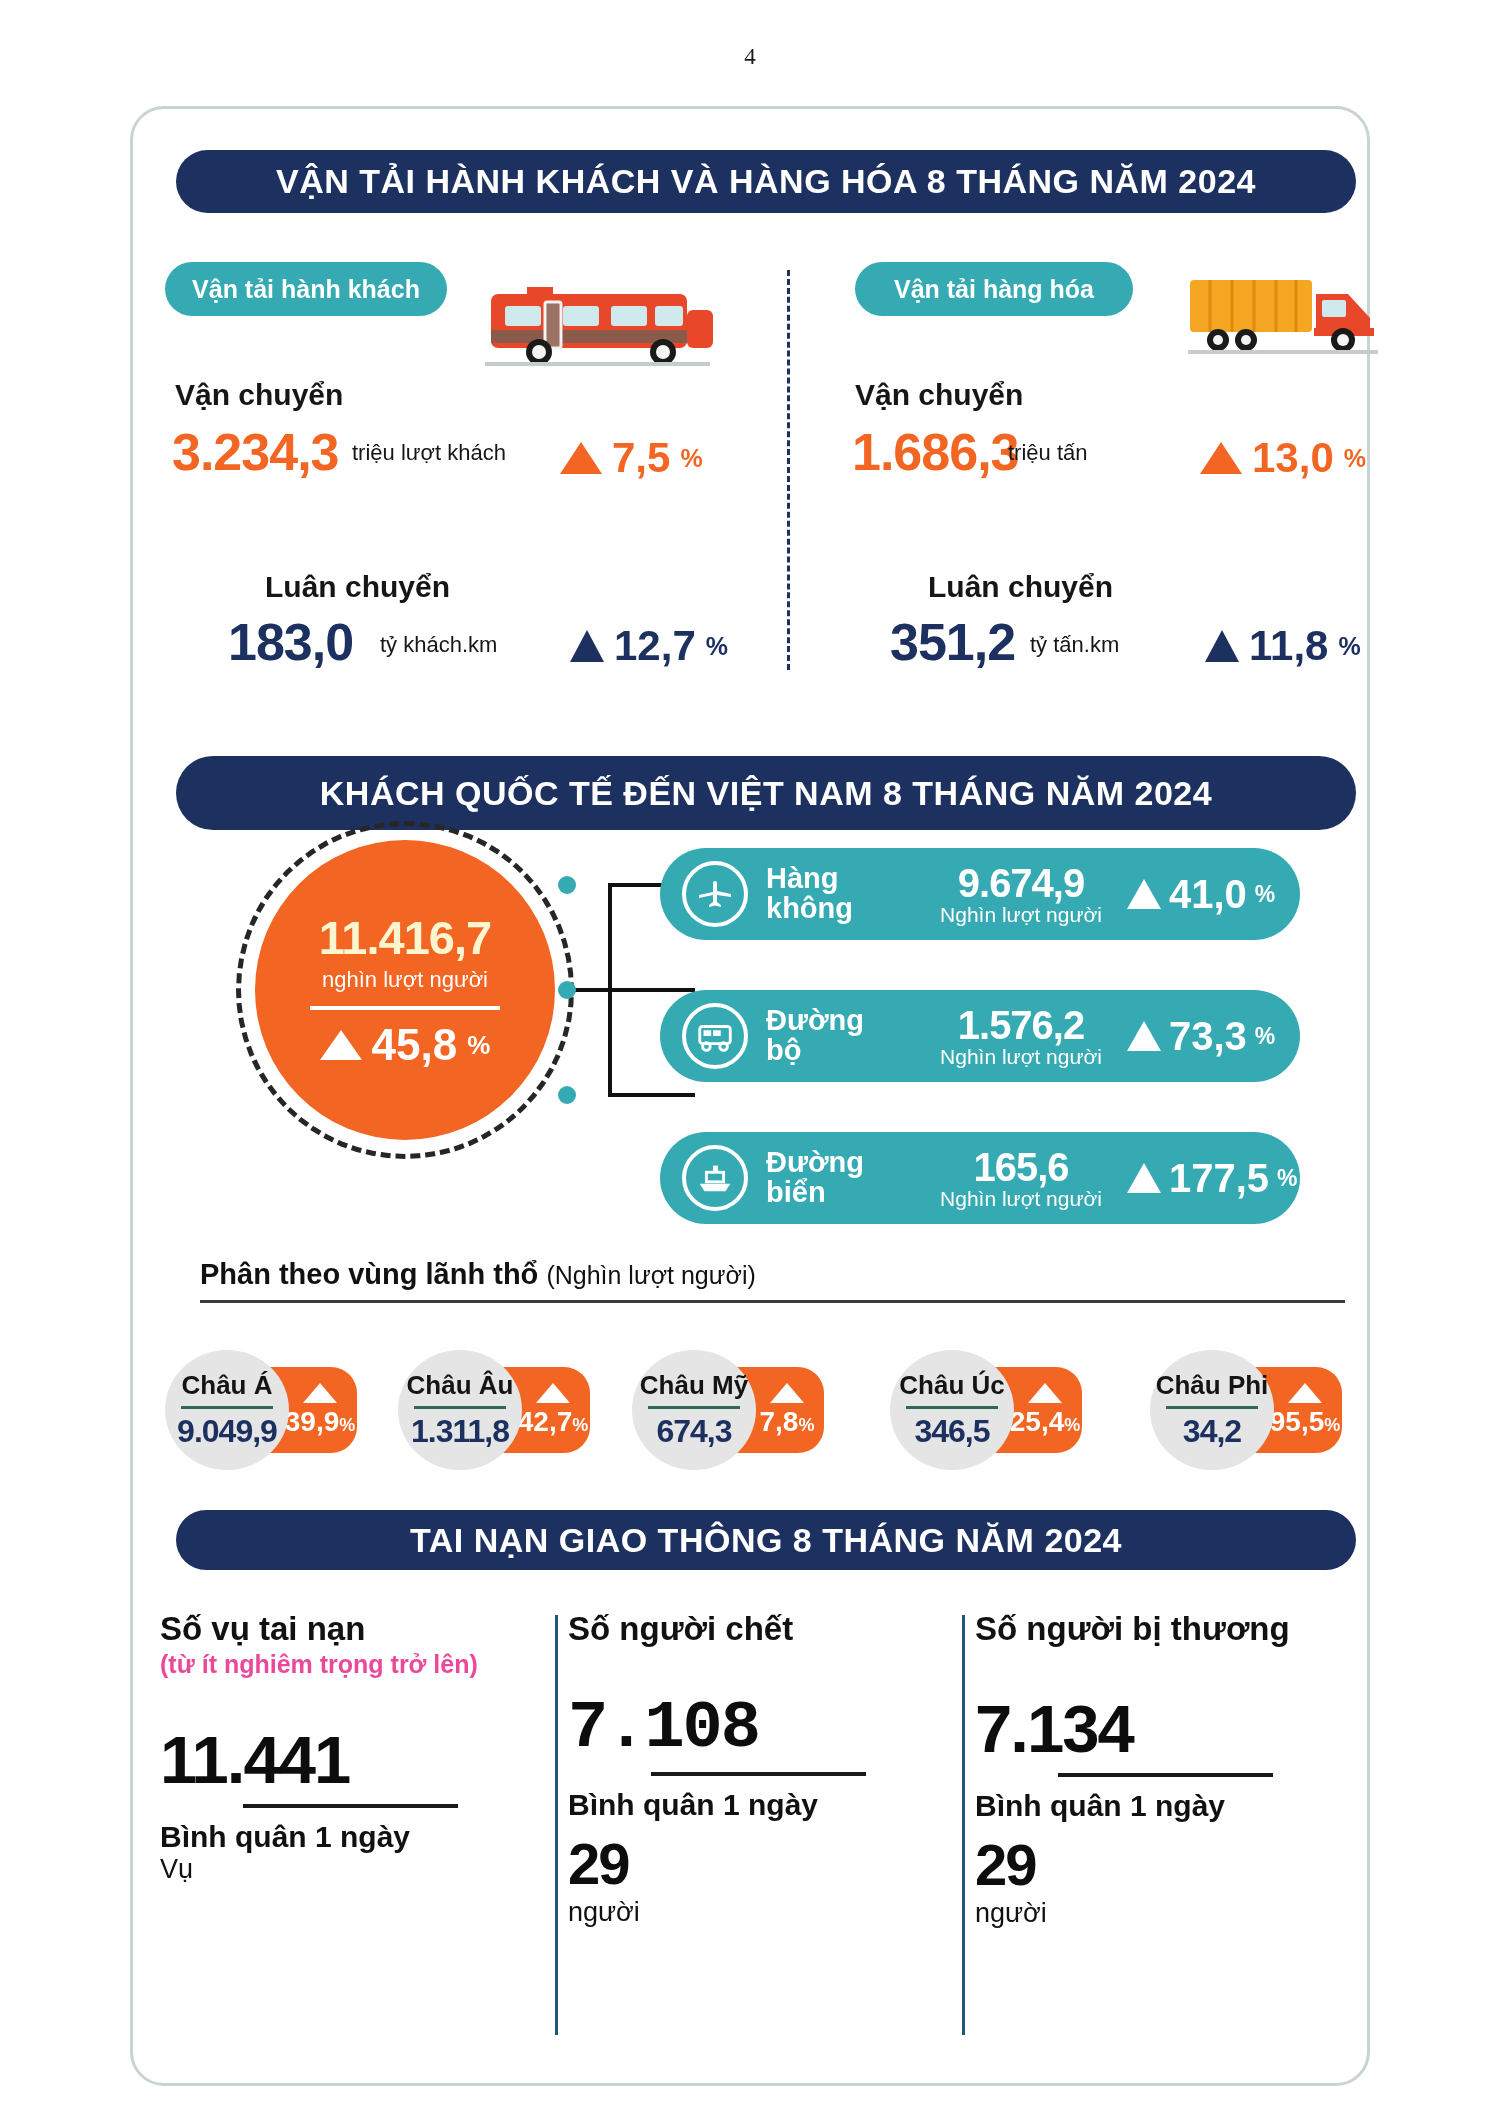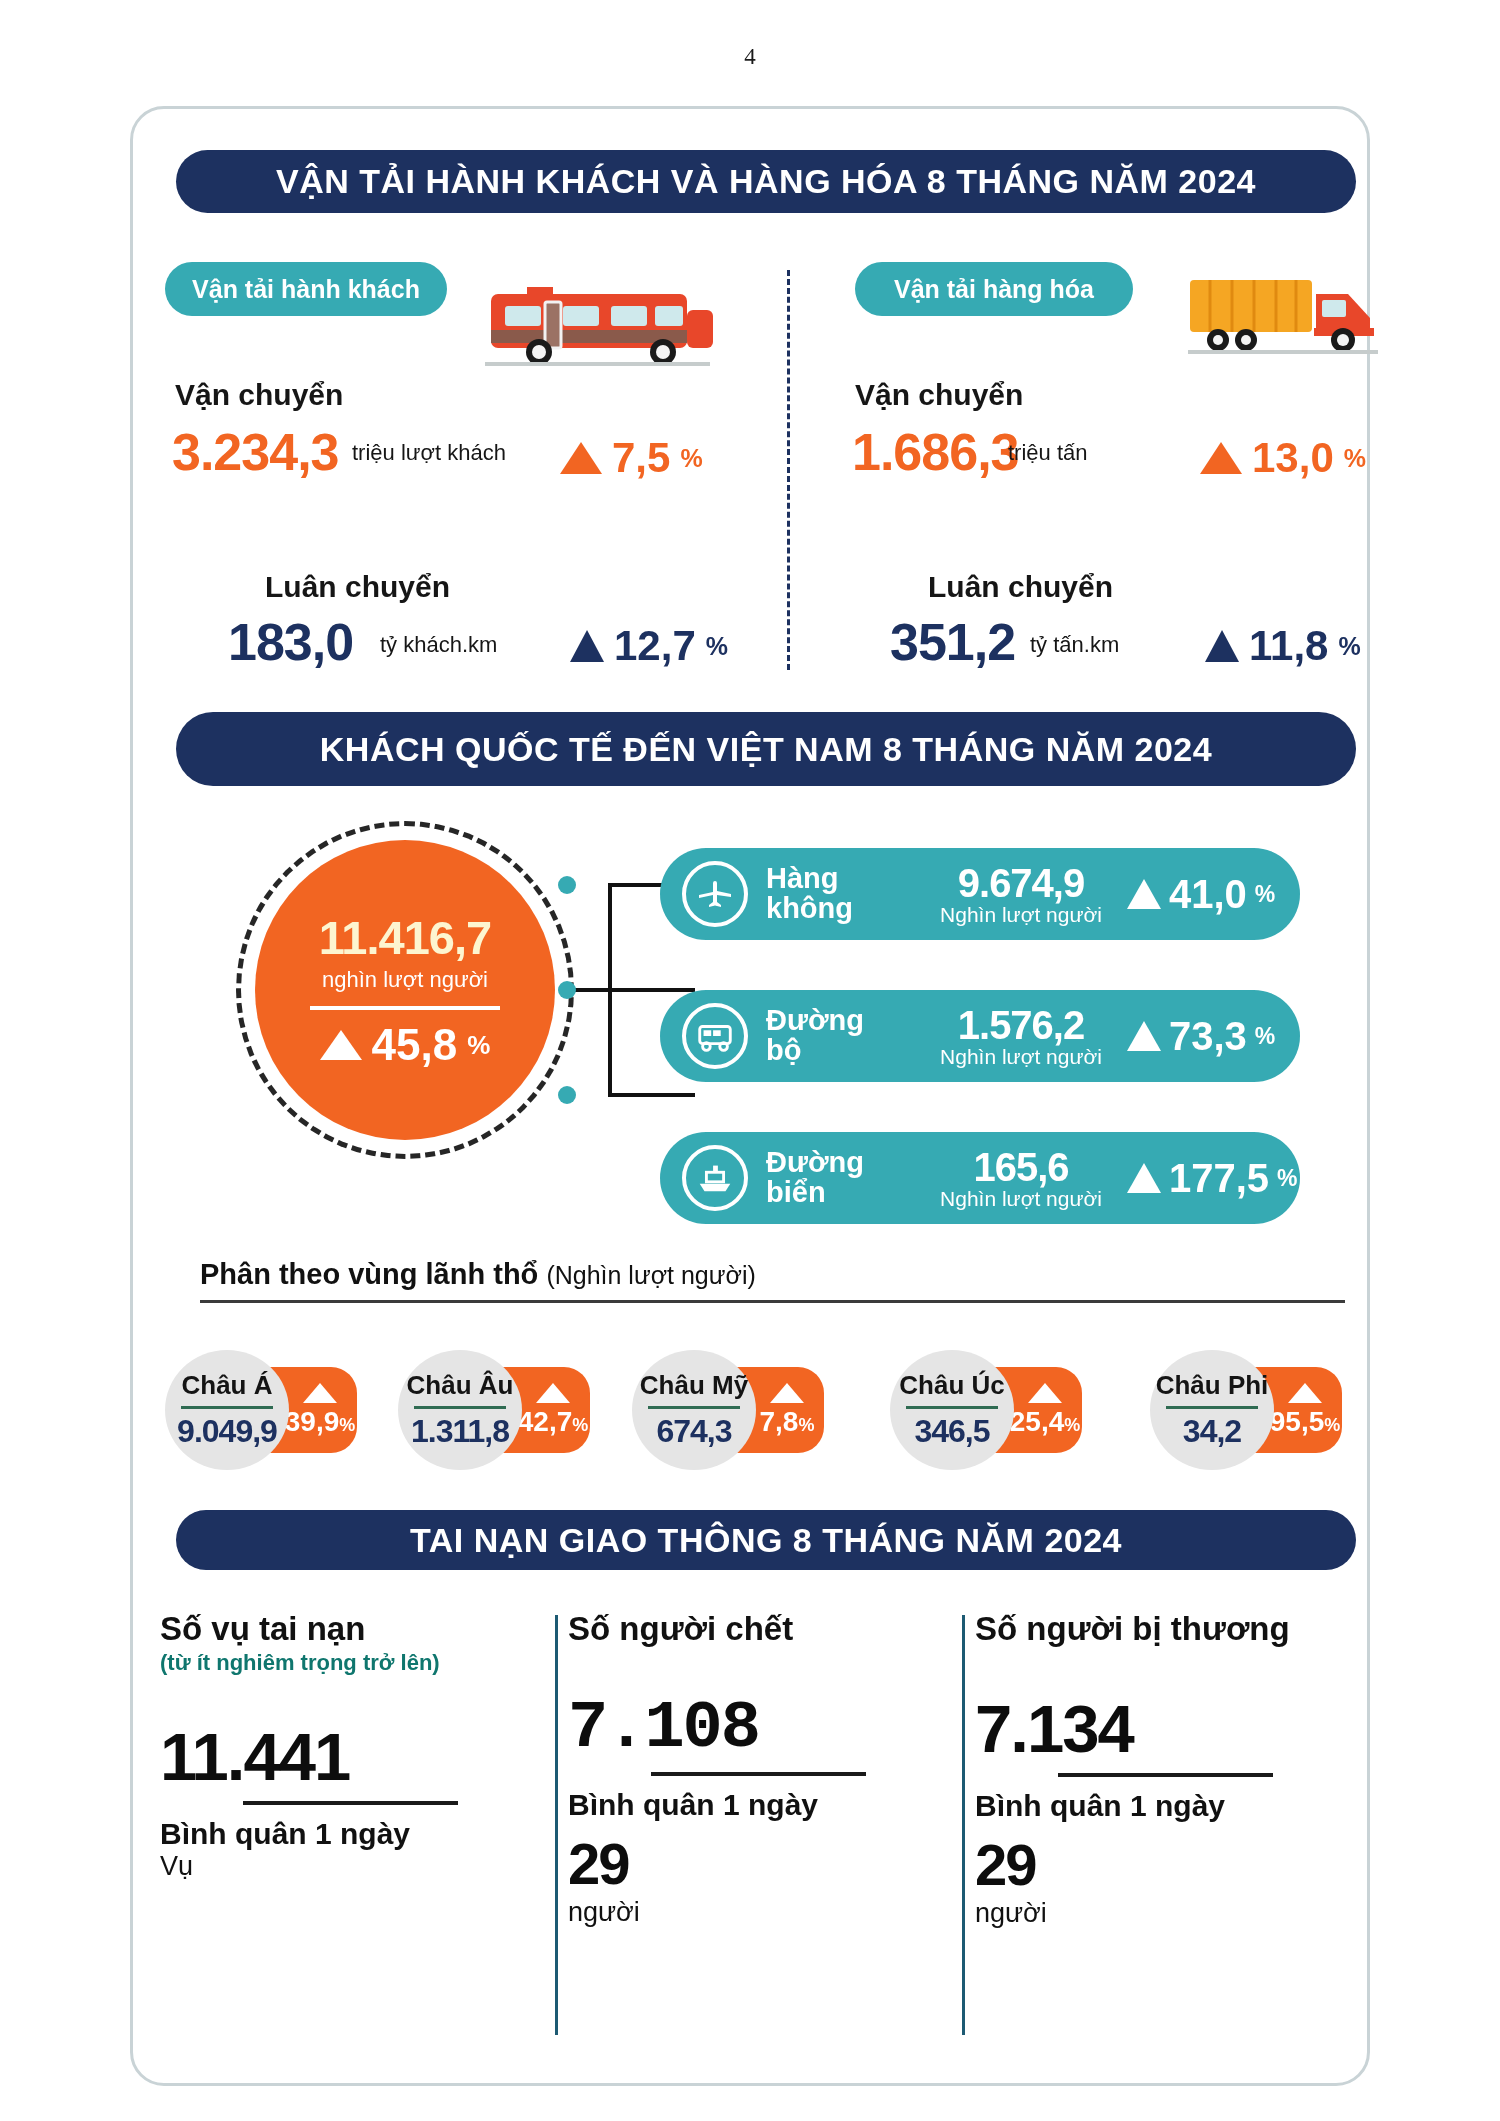--- a/index.html
+++ b/index.html
@@ -24,21 +24,21 @@
   .banner {
     position: absolute;
     background: #1d3160;
     border-radius: 40px;
     display: flex; align-items: center; justify-content: center;
     color: #ffffff;
     font-weight: bold;
     letter-spacing: .5px;
   }
   #banner-transport { left: 176px; top: 150px; width: 1180px; height: 63px; font-size: 34px; }
-  #banner-intl      { left: 176px; top: 712px; width: 1180px; height: 74px; font-size: 34px; }
+  #banner-intl      { left: 176px; top: 756px; width: 1180px; height: 74px; font-size: 34px; }
   #banner-accident  { left: 176px; top: 1510px; width: 1180px; height: 60px; font-size: 34px; }
 
   
   .chip {
     position: absolute; background: #36aab3; border-radius: 30px;
     color: #fff; font-size: 25px; font-weight: bold;
     display: flex; align-items: center; justify-content: center;
     height: 54px;
   }
   #chip-pax { left: 165px; top: 262px; width: 282px; }
@@ -130,21 +130,21 @@
   }
   .region-tri { width: 0; height: 0; border-left: 17px solid transparent; border-right: 17px solid transparent;
                 border-bottom: 20px solid #fff; margin-bottom: 3px; }
   .region-pct { font-size: 28px; font-weight: bold;
                 font-family: "Liberation Sans Narrow","Liberation Sans",sans-serif; }
   .region-pct i { font-size: 18px; font-style: normal; }
 
   
   .acc-col { position: absolute; top: 1610px; width: 380px; text-align: left; }
   .acc-title { font-size: 33px; font-weight: bold; color: #111; }
-  .acc-sub { font-size: 22px; font-weight: bold; color: #0f766e; margin-top: 2px; }
+  .acc-sub { font-size: 25px; font-weight: bold; color: #ec4899; margin-top: 2px; }
   .acc-num { font-size: 67px; font-weight: bold; color: #0d0d0d; letter-spacing: -2px;
              font-family: "Liberation Sans Narrow","Liberation Sans",sans-serif; }
   .acc-rule { width: 215px; height: 4px; background: #1a1a1a; margin: 6px auto 12px; }
   .acc-avg { font-size: 30px; font-weight: bold; color: #111; }
   .acc-avgnum { font-size: 58px; font-weight: bold; color: #0d0d0d; letter-spacing: -2px;
                 font-family: "Liberation Sans Narrow","Liberation Sans",sans-serif; margin-top: 8px; }
   .acc-unit { font-size: 27px; color: #111; }
   .acc-div { position: absolute; top: 1615px; width: 3px; height: 420px; background: #1d5a73; }
 </style>
 </head>

